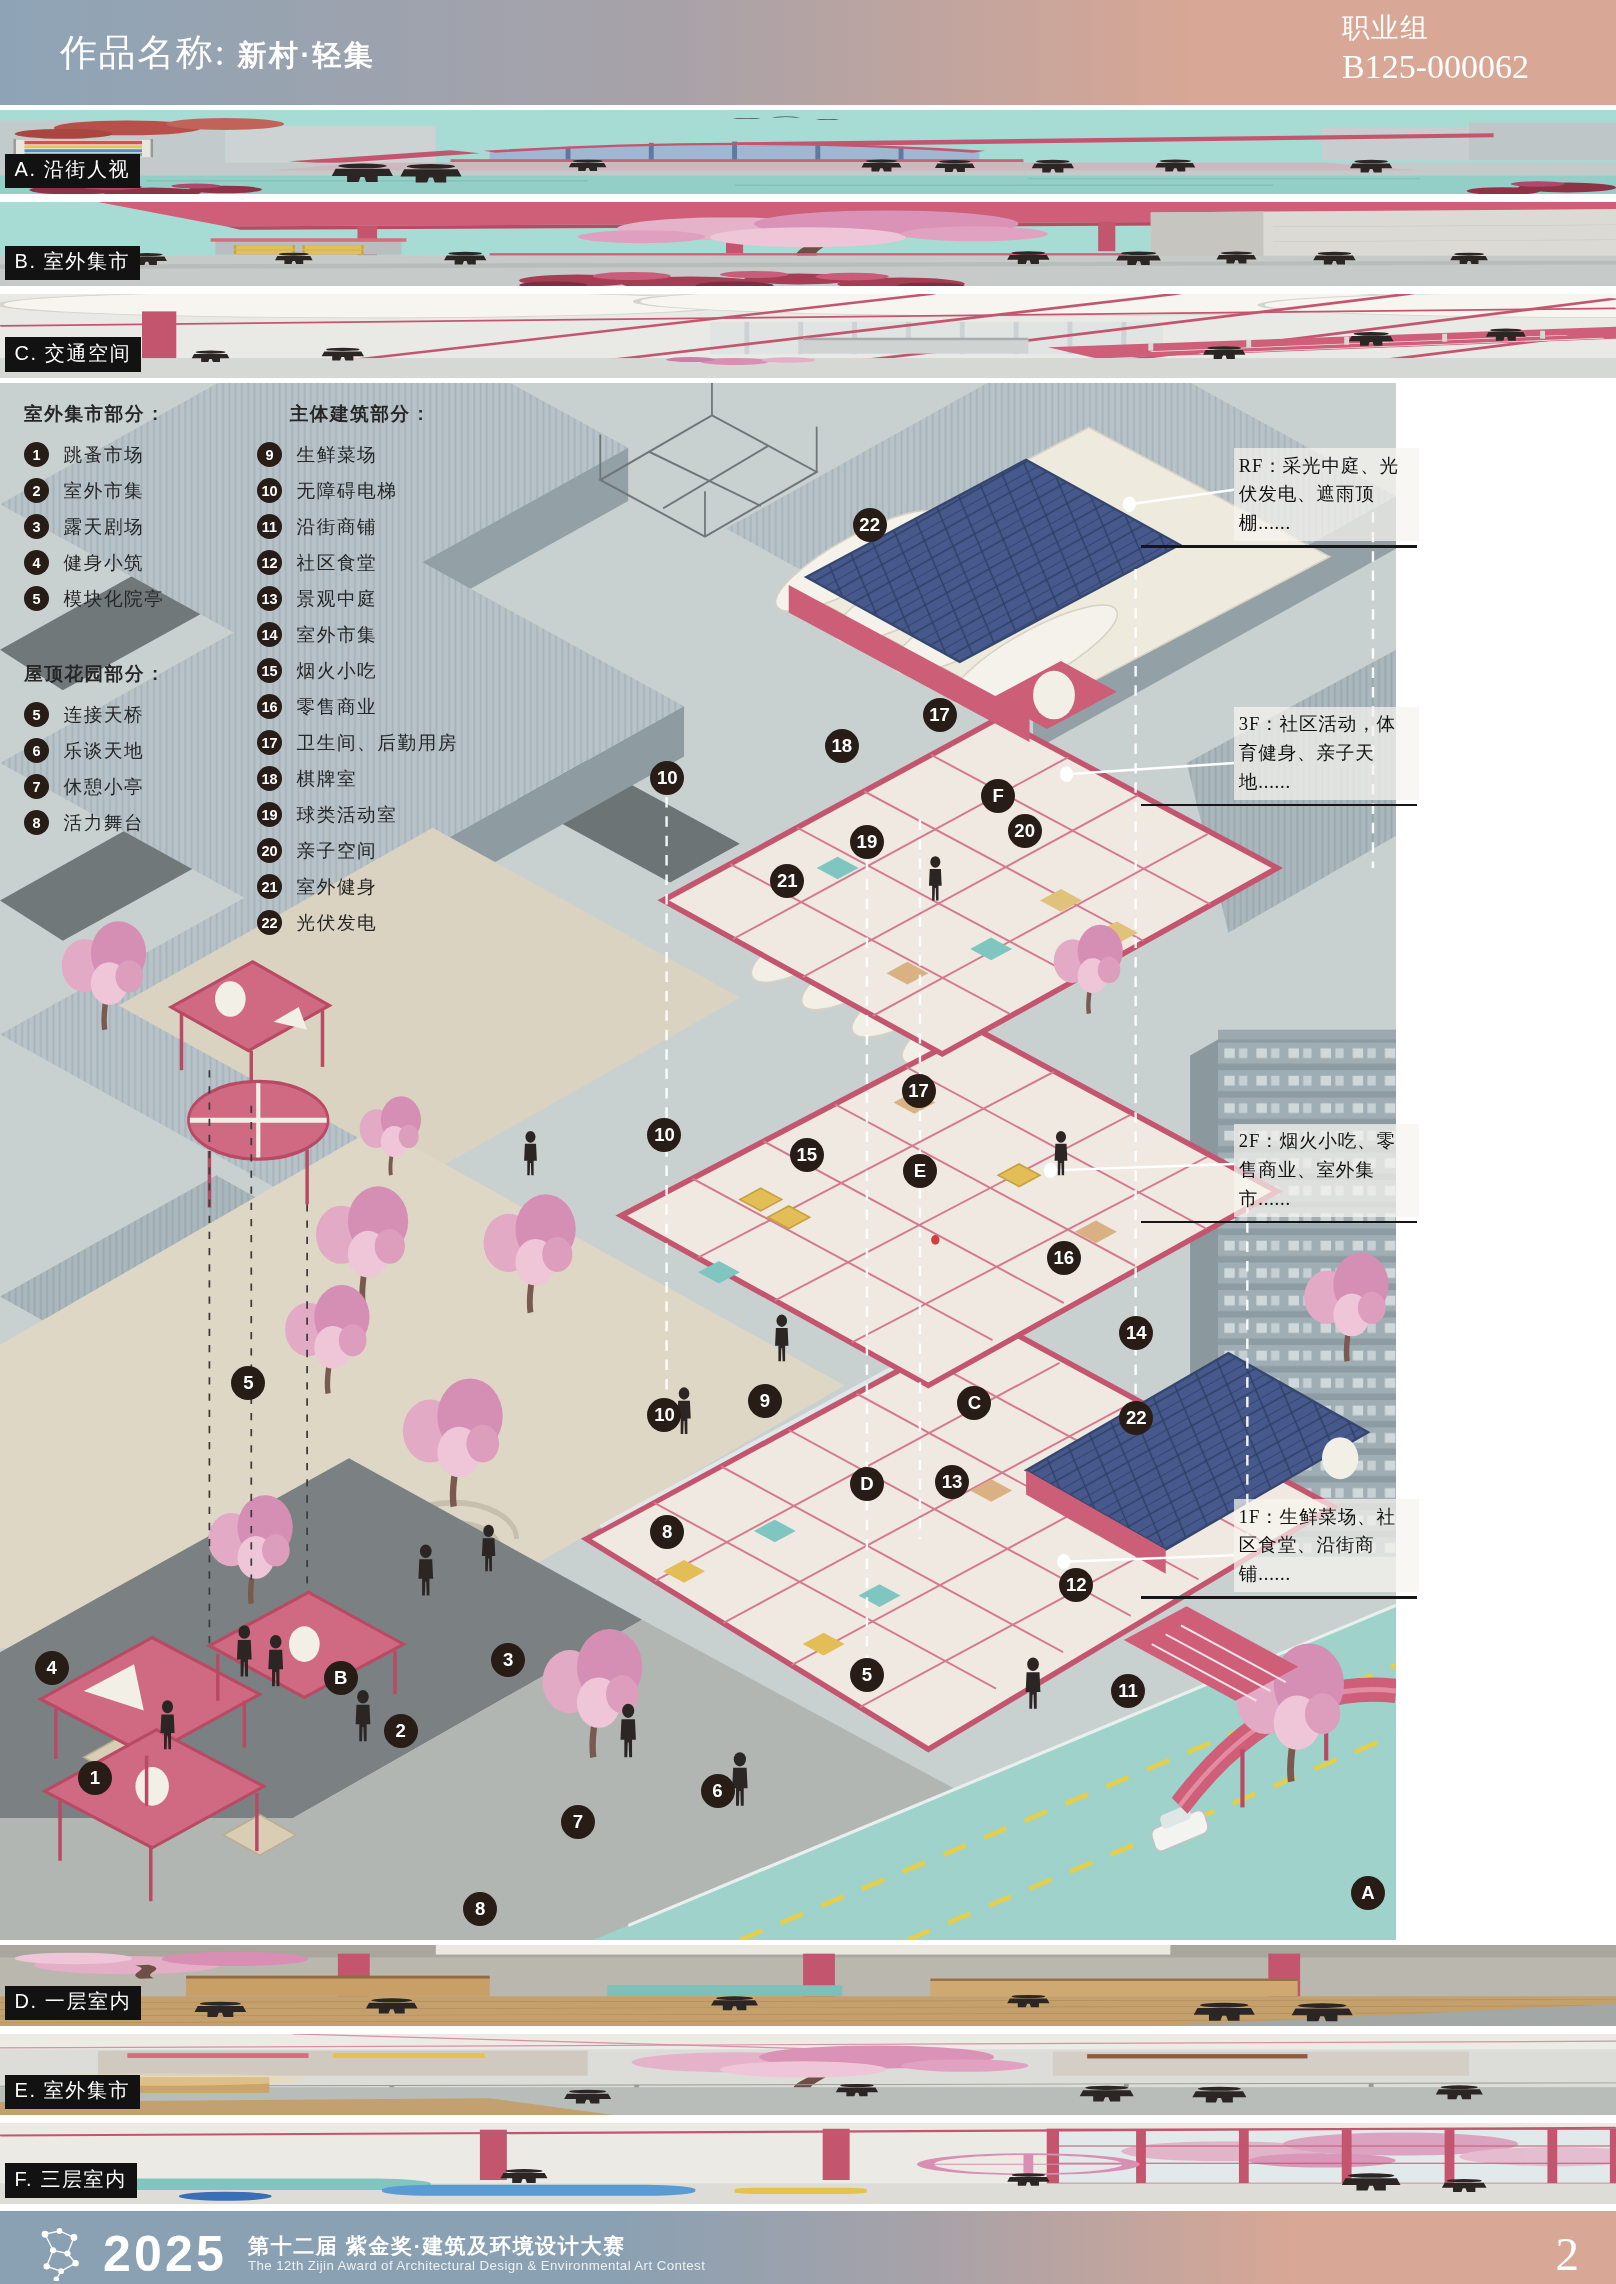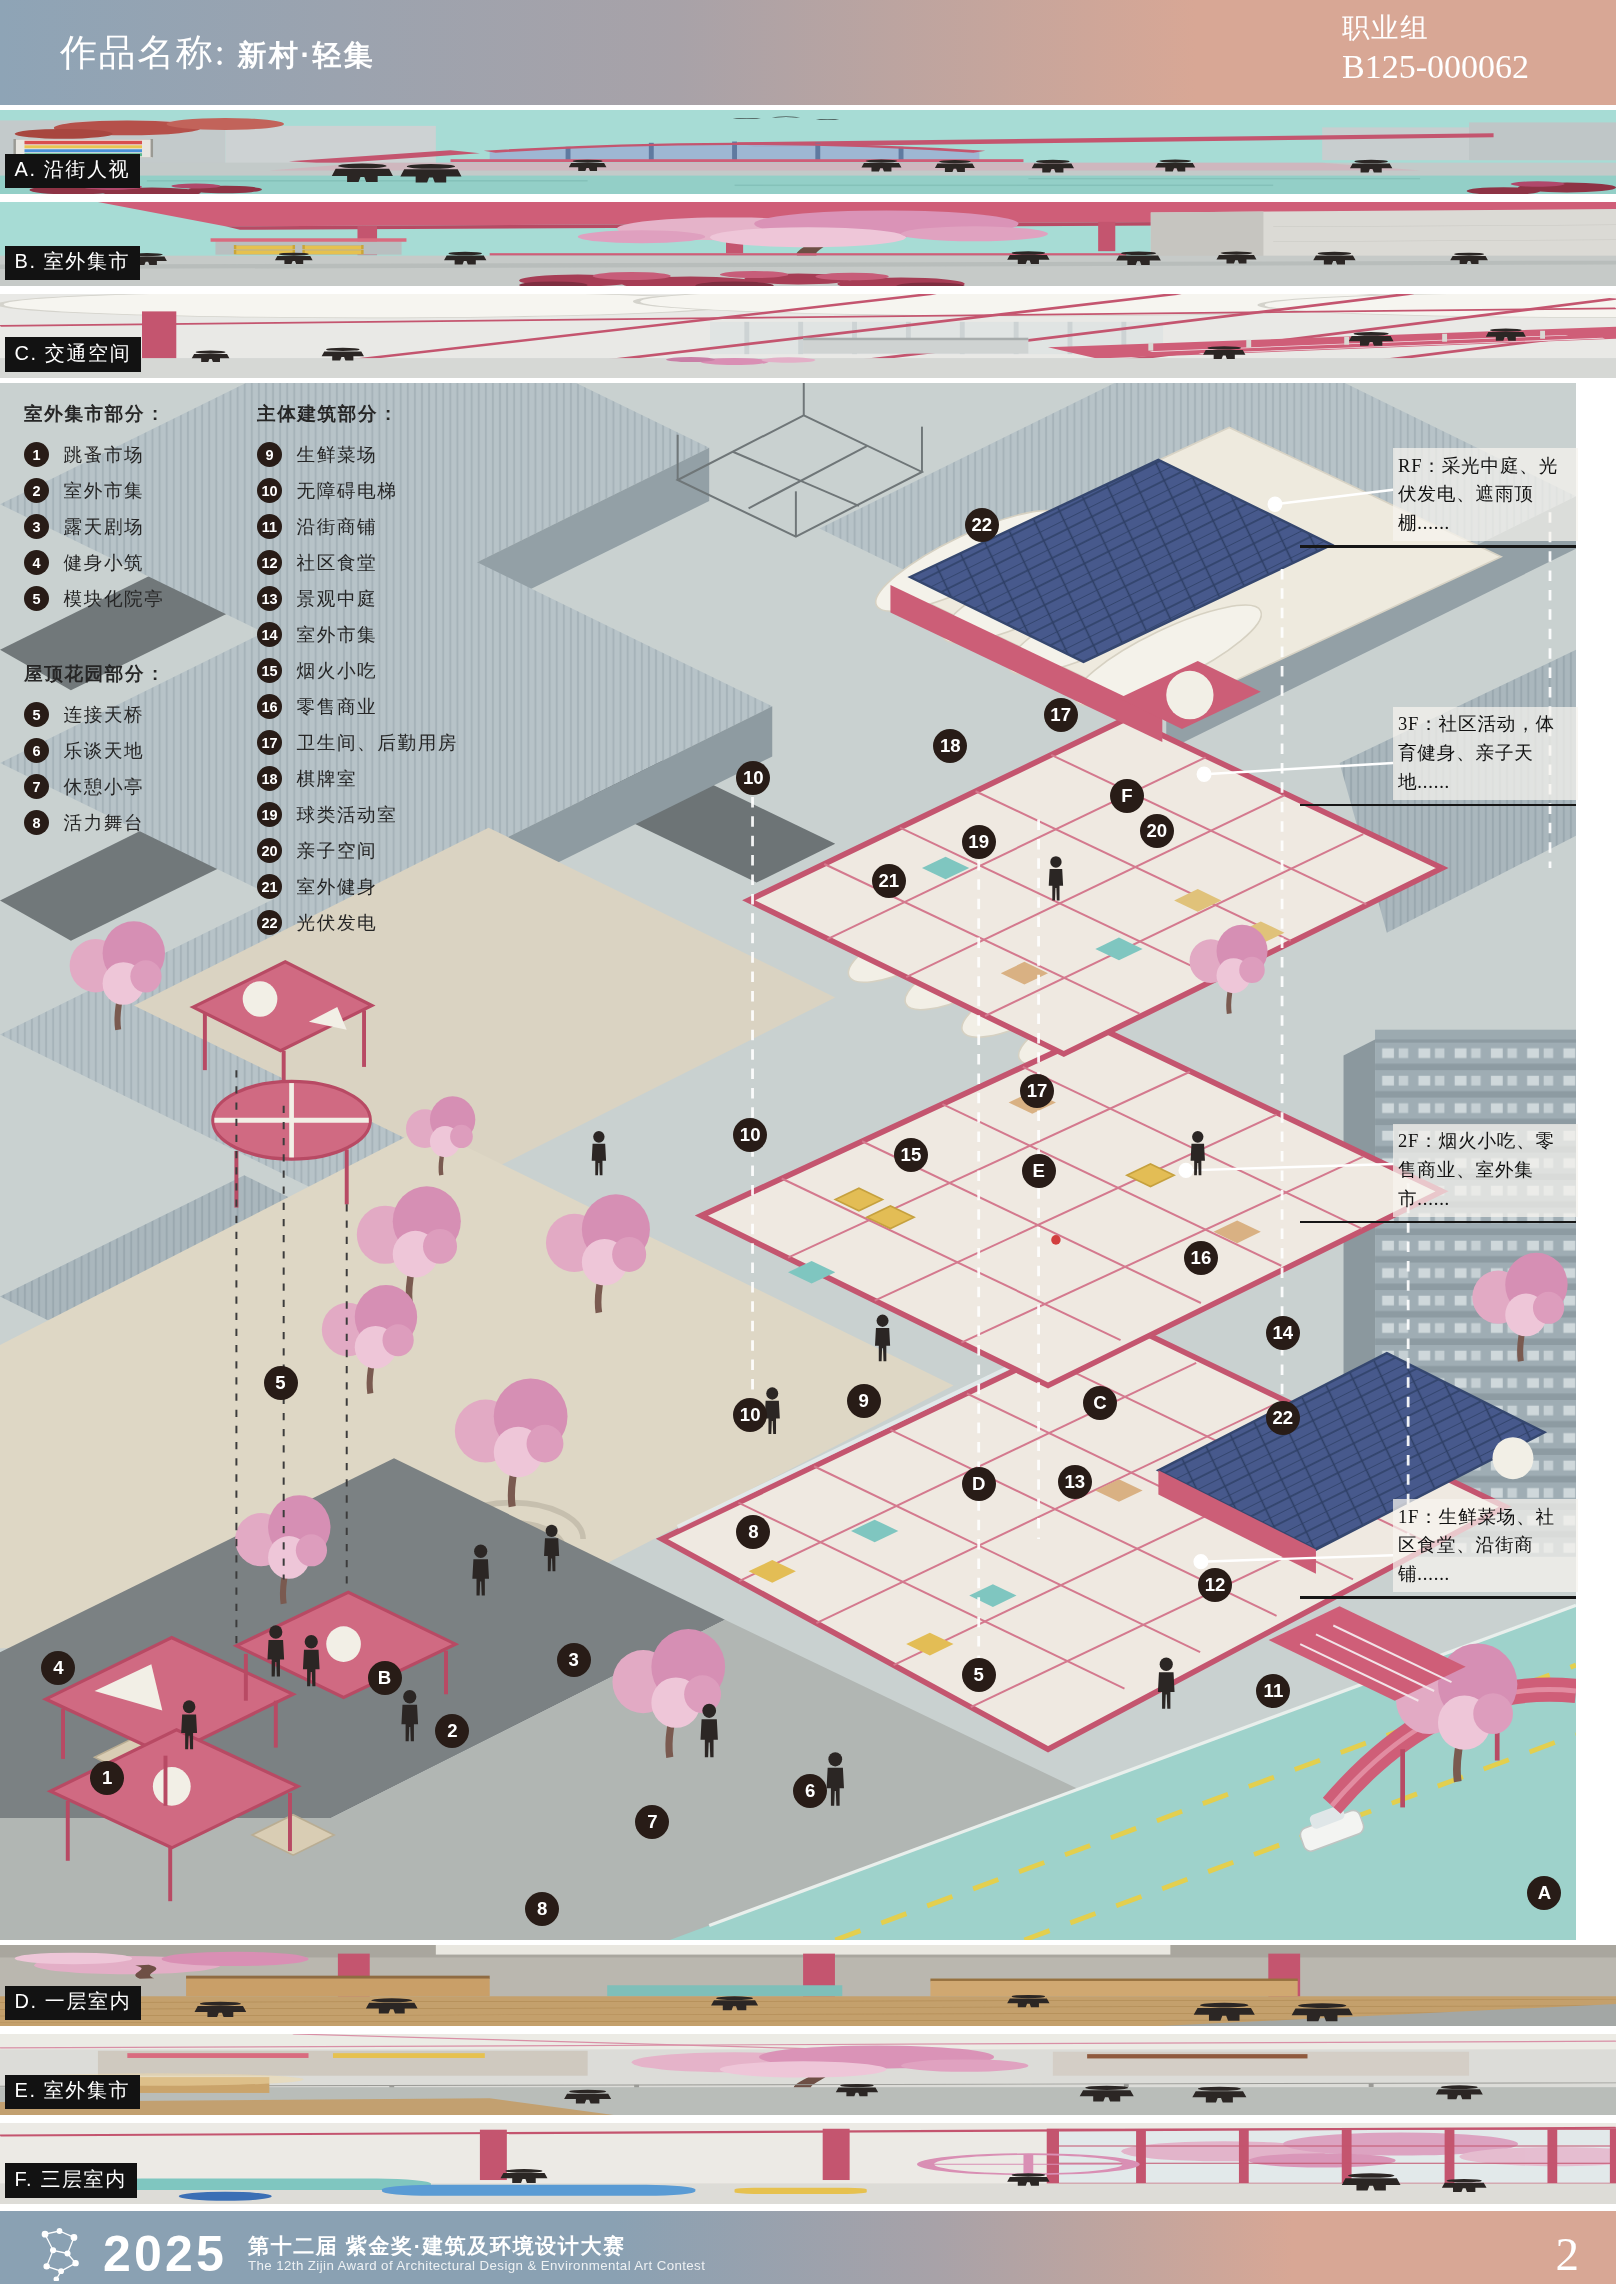--- a/index.html
+++ b/index.html
@@ -16,26 +16,26 @@
   .entry-id{font-size:34px;}
   
   .strip{position:absolute;left:0;width:1616px;display:flex;gap:7.3px;flex-direction:column;}
   .strip-top{top:110px;height:268px;}
   .strip-bottom{top:1945px;height:259px;}
   .photo{position:relative;flex:1 1 0;overflow:hidden;background:#dfe3e2;}
   .photo svg{position:absolute;inset:0;width:100%;height:100%;}
   .photo-label{position:absolute;left:4.8px;bottom:6.5px;background:var(--label-bg);color:#fff;
                font-size:20px;letter-spacing:1.6px;padding:2.4px 9.7px 4.8px;z-index:3;}
   
-  .diagram{position:absolute;left:0;top:383px;width:1576px;height:1557px;background:#c9d1d0;}
+  .diagram{position:absolute;left:0;top:383px;width:1396px;height:1557px;background:#c9d1d0;}
   .diagram svg.scene{position:absolute;inset:0;width:100%;height:100%;}
   .legend-group{position:absolute;z-index:5;}
   .legend-group.g0{left:24px;top:18px;}
   .legend-group.g1{left:24px;top:278px;}
-  .legend-group.g2{left:257px;top:18px;}
+  .legend-group.g2{left:257px;top:18px;text-align:center;}
   .legend-title{font-size:18.6px;font-weight:bold;color:#262626;letter-spacing:1.6px;margin-bottom:9.7px;}
   .legend-item{display:flex;align-items:center;height:36px;gap:14.5px;}
   .legend-num{width:25px;height:25px;border-radius:50%;background:var(--marker);color:#fff;flex:0 0 25px;
               display:flex;align-items:center;justify-content:center;font-size:14.5px;font-weight:bold;}
   .legend-label{font-size:18.6px;color:#262626;letter-spacing:1.6px;}
   .marker{position:absolute;width:34px;height:34px;border-radius:50%;background:var(--marker);color:#fff;
           display:flex;align-items:center;justify-content:center;font-size:18.6px;font-weight:bold;
           transform:translate(-50%,-50%);z-index:6;}
   .annotation{position:absolute;width:175px;background:rgba(246,244,239,0.72);color:#121212;
               font-family:"Liberation Serif",serif;font-size:18.6px;line-height:1.55;letter-spacing:0.8px;

